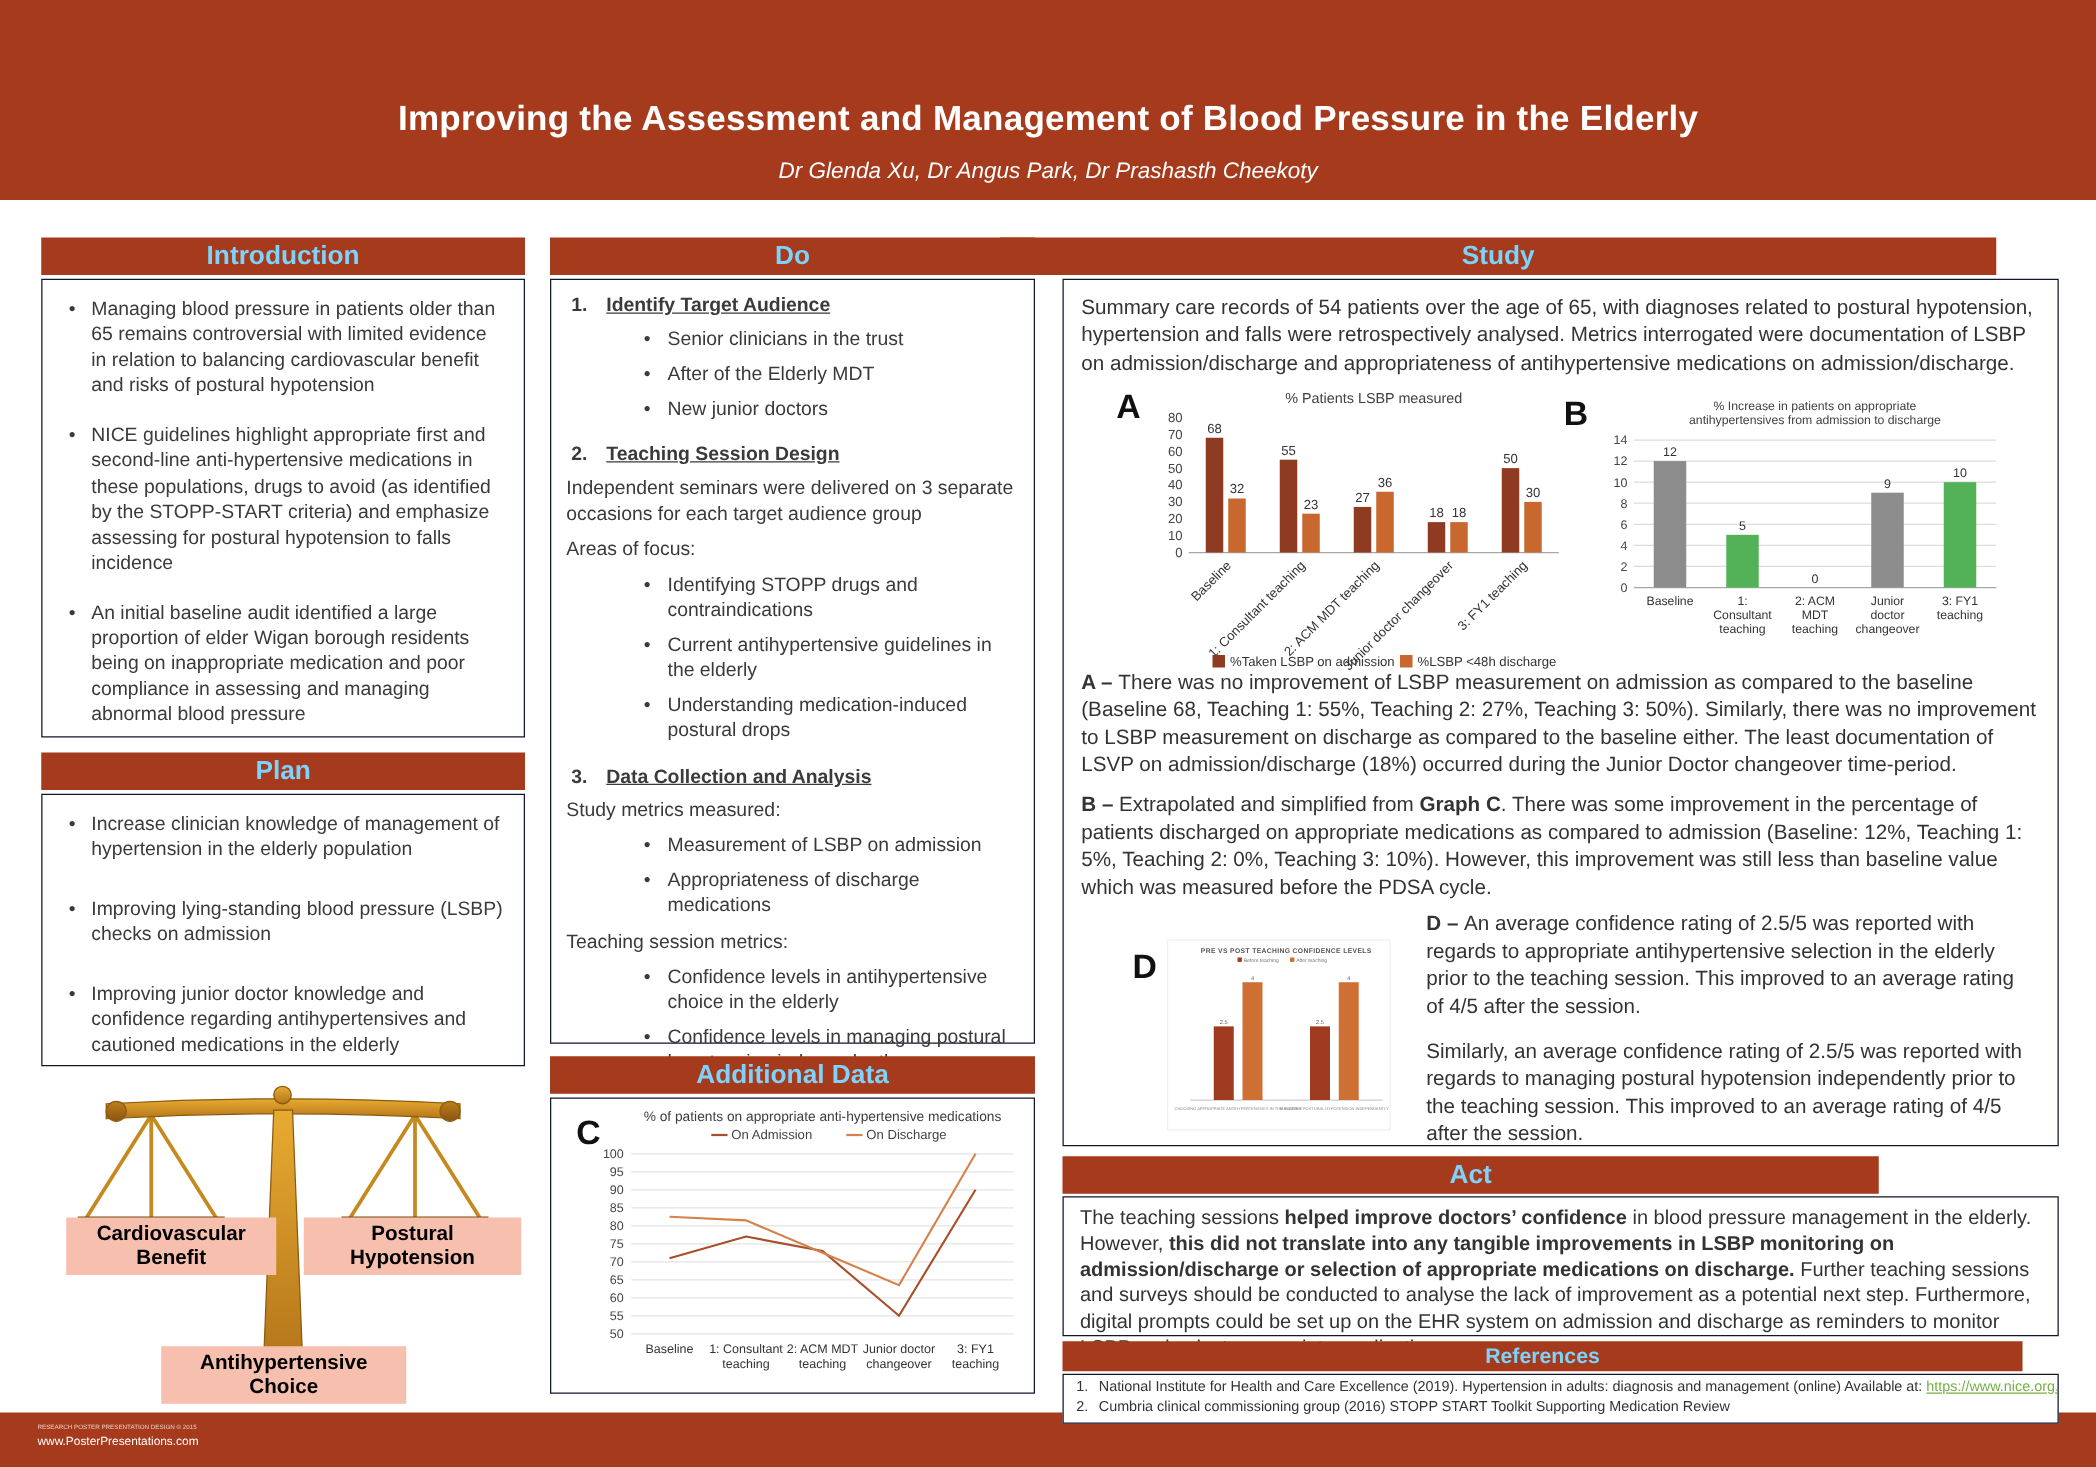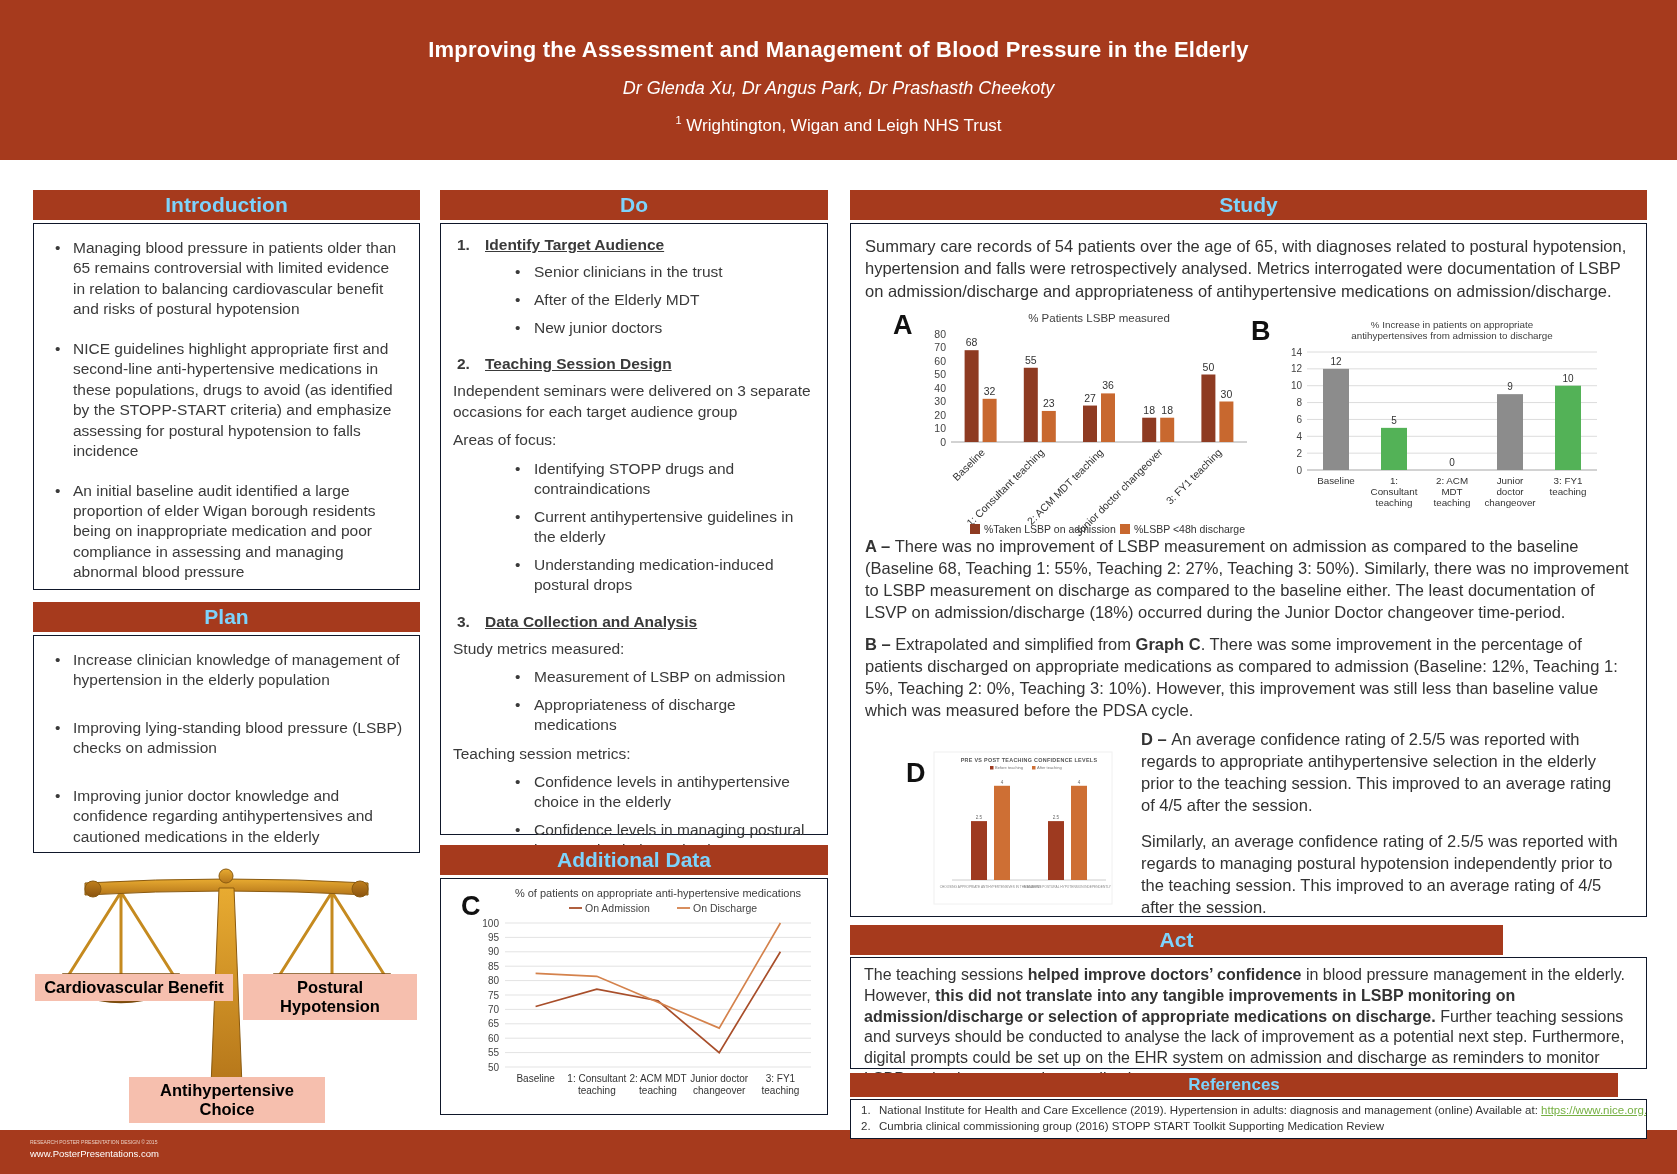--- a/index.html
+++ b/index.html
@@ -8,21 +8,21 @@
     width:1677px; height:1174px; position:relative; background:#fff;
     font-family:"Liberation Sans", sans-serif; overflow:hidden; color:#3a3a3a;
   }
   svg{overflow:visible;}
   svg text{font-family:"Liberation Sans", sans-serif;}
   .b{font-weight:bold;}
 
   
   .band-header{position:absolute; left:0; top:0; width:1677px; height:160px;
     background:var(--brand); color:#fff; text-align:center; z-index:1;}
-  .poster-title{font-size:22px; font-weight:bold; padding-top:37px; letter-spacing:.2px;}
+  .poster-title{font-size:28px; font-weight:bold; padding-top:37px; letter-spacing:.2px;margin-top:42px;}
   .poster-authors{font-size:18px; margin-top:15px; font-weight:normal;font-style:italic;}
   .poster-affil{font-size:17px; margin-top:15px;}
   .poster-affil sup{font-size:11px;}
   .band-footer{position:absolute; left:0; top:1130px; width:1677px; height:44px;
     background:var(--brand); z-index:1;}
   .credit{position:absolute; left:30px; top:1139px; z-index:3; line-height:1.5;}
   .credit-l1{font-size:5px; color:#e9cfc3;}
   .credit-l2{font-size:9.5px; color:#fff;}
 
   
@@ -38,21 +38,21 @@
   .bullets{list-style:none; padding:14px 14px 6px 14px;}
   .bullets li{position:relative; padding-left:25px; font-size:15.5px; line-height:1.32;
     margin-bottom:19px; color:#3a3a3a;}
   .bullets li::before{content:"\2022"; position:absolute; left:7px;}
   #plan-list li{margin-bottom:27px;}
 
   
   #scale-wrap{position:absolute; left:33px; top:858px; width:387px; height:266px; z-index:2;}
   .scale-label{position:absolute; background:var(--pink); font-weight:bold; font-size:16.5px;
     color:#000; text-align:center; padding:4px 2px; z-index:3;}
-  #lbl-left{left:2px; top:116px; width:198px;}
+  #lbl-left{left:20px; top:116px; width:168px;}
   #lbl-right{left:210px; top:116px; width:174px;}
   #lbl-bottom{left:96px; top:219px; width:196px;}
 
   
   #do-bar{left:440px; top:190px; width:388px;}
   #do-box{left:440px; top:223px; width:388px; height:612px;}
   .do-content{padding:12px 12px; font-size:15.5px; color:#3a3a3a;}
   .do-item{margin-bottom:17px;}
   .do-num{font-weight:bold; display:inline-block; width:32px; padding-left:4px;}
   .do-head{font-weight:bold; text-decoration:underline;}
@@ -61,21 +61,21 @@
   .do-bullets li{position:relative; padding-left:19px; margin-bottom:8px; line-height:1.3;}
   .do-bullets li::before{content:"\2022"; position:absolute; left:0;}
 
   #add-bar{left:440px; top:845px; width:388px;}
   #add-box{left:440px; top:878px; width:388px; height:237px;}
   .chart-letter{font-weight:bold; font-size:27px; color:#111;}
   #add-letter{position:absolute; left:20px; top:12px;}
   #chartC-svg{position:absolute; left:10px; top:4px;}
 
   
-  #study-bar{left:850px; top:190px; width:797px;}
+  #study-bar{left:800px; top:190px; width:797px;}
   #study-box{left:850px; top:223px; width:797px; height:694px;}
   .study-summary{position:absolute; top:11px; left:14px; right:14px;
     font-size:16.5px; line-height:1.35; color:#333;}
   .para{position:absolute; left:14px; right:14px; font-size:16.5px; line-height:1.33; color:#333;}
   #paraA{top:312px;}
   #paraB{top:410px;}
   #chartA-wrap{position:absolute; left:42px; top:86px; display:flex; align-items:flex-start;}
   #chartA-wrap .chart-letter{margin-right:2px;}
   #chartB-wrap{position:absolute; left:400px; top:92px; display:flex; align-items:flex-start;}
   #chartB-wrap .chart-letter{margin-right:4px;}

